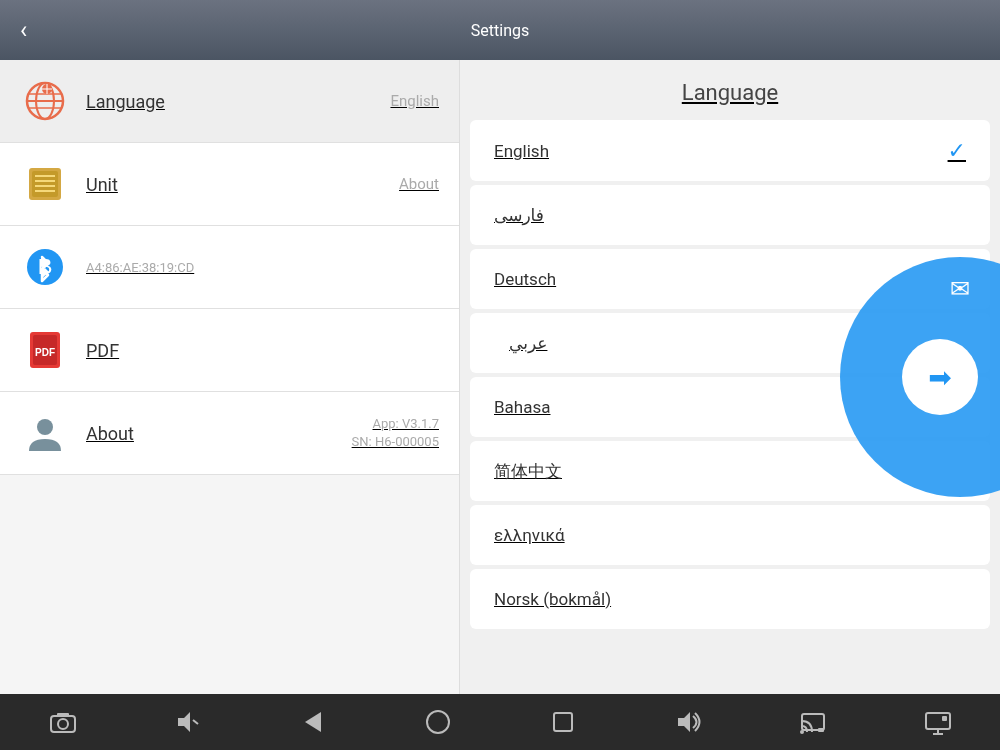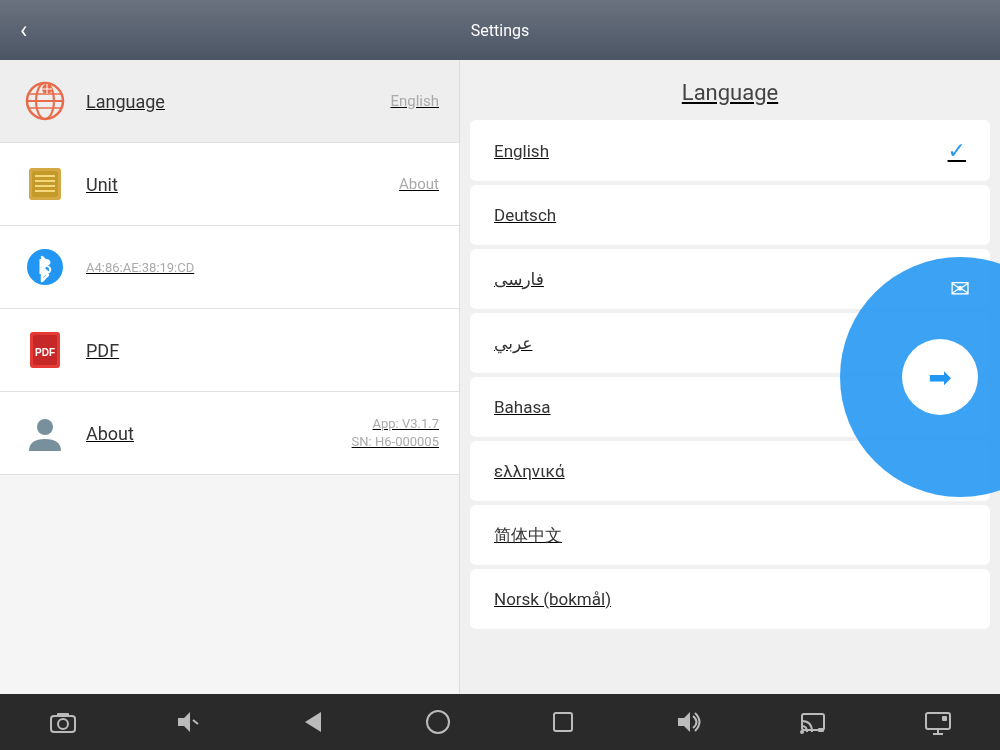--- a/index.html
+++ b/index.html
@@ -251,41 +251,41 @@
     <div class="right-panel-title">Language</div>
 
     <div class="language-list">
 
       <div class="language-item selected">
         <span>English</span>
         <span class="check-icon">✓</span>
       </div>
 
       <div class="language-item">
+        <span style="direction:rtl;">فارسی</span>
+      </div>
+
+      <div class="language-item">
         <span>Deutsch</span>
       </div>
 
       <div class="language-item">
-        <span style="direction:rtl;">فارسی</span>
-      </div>
-
-      <div class="language-item">
-        <span style="direction:rtl;">عربي</span>
+        <span style="direction:rtl;margin-left:15px;">عربي</span>
       </div>
 
       <div class="language-item">
         <span>Bahasa</span>
       </div>
 
       <div class="language-item">
+        <span>简体中文</span>
+      </div>
+
+      <div class="language-item">
         <span>ελληνικά</span>
-      </div>
-
-      <div class="language-item">
-        <span>简体中文</span>
       </div>
 
       <div class="language-item">
         <span>Norsk (bokmål)</span>
       </div>
     </div>
 
     <div style="position:absolute;right:-90px;top:50%;transform:translateY(-50%);width:260px;height:260px;">
       <svg width="260" height="260" viewBox="0 0 260 260" xmlns="http://www.w3.org/2000/svg">
 

